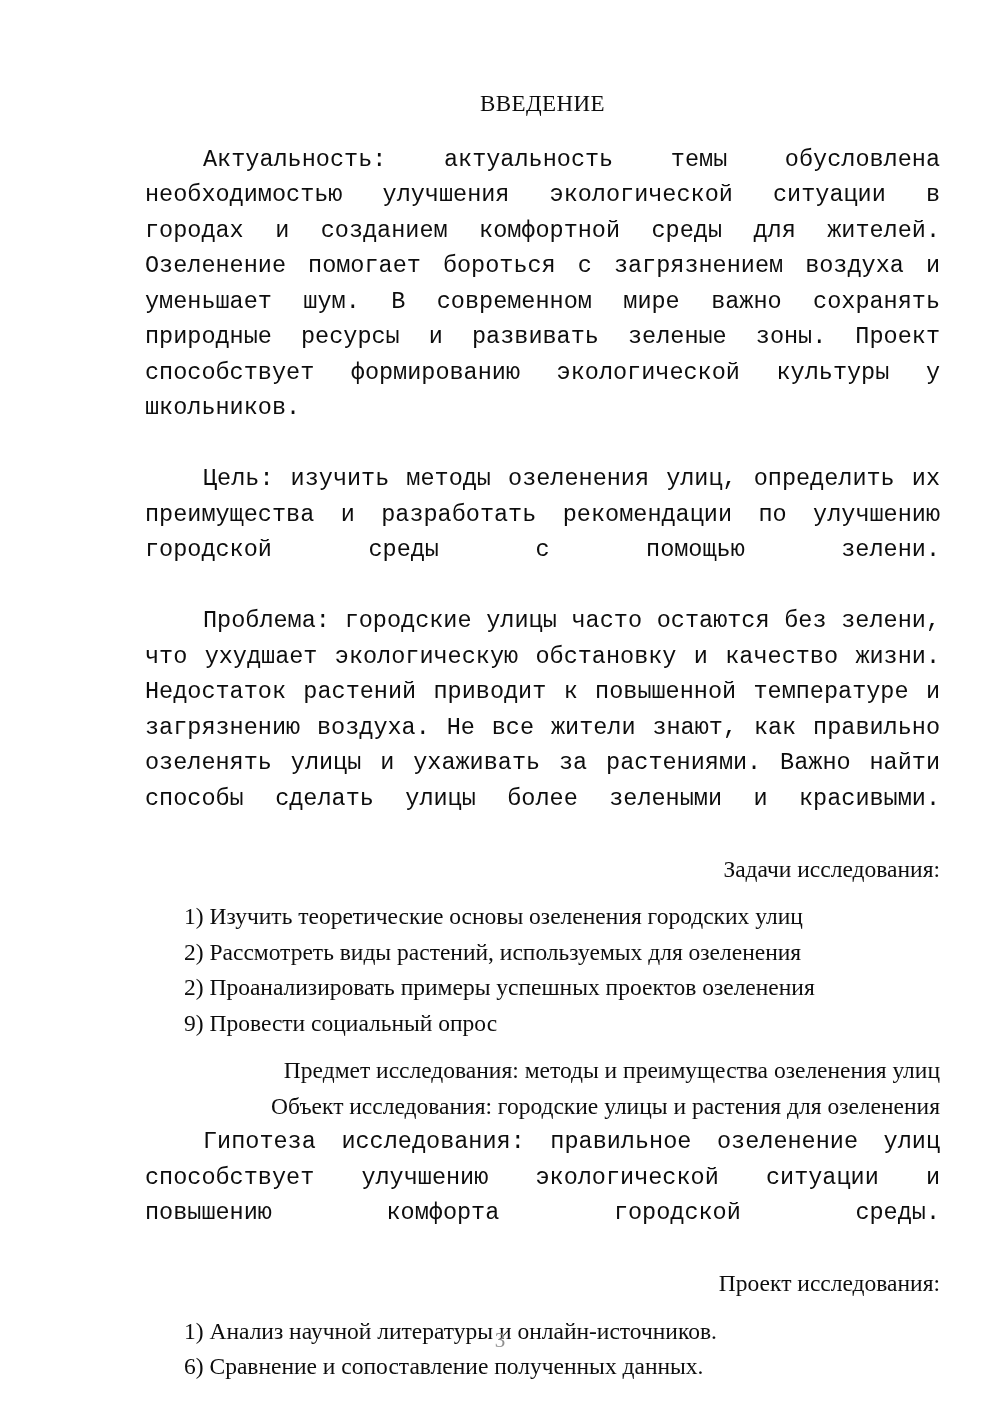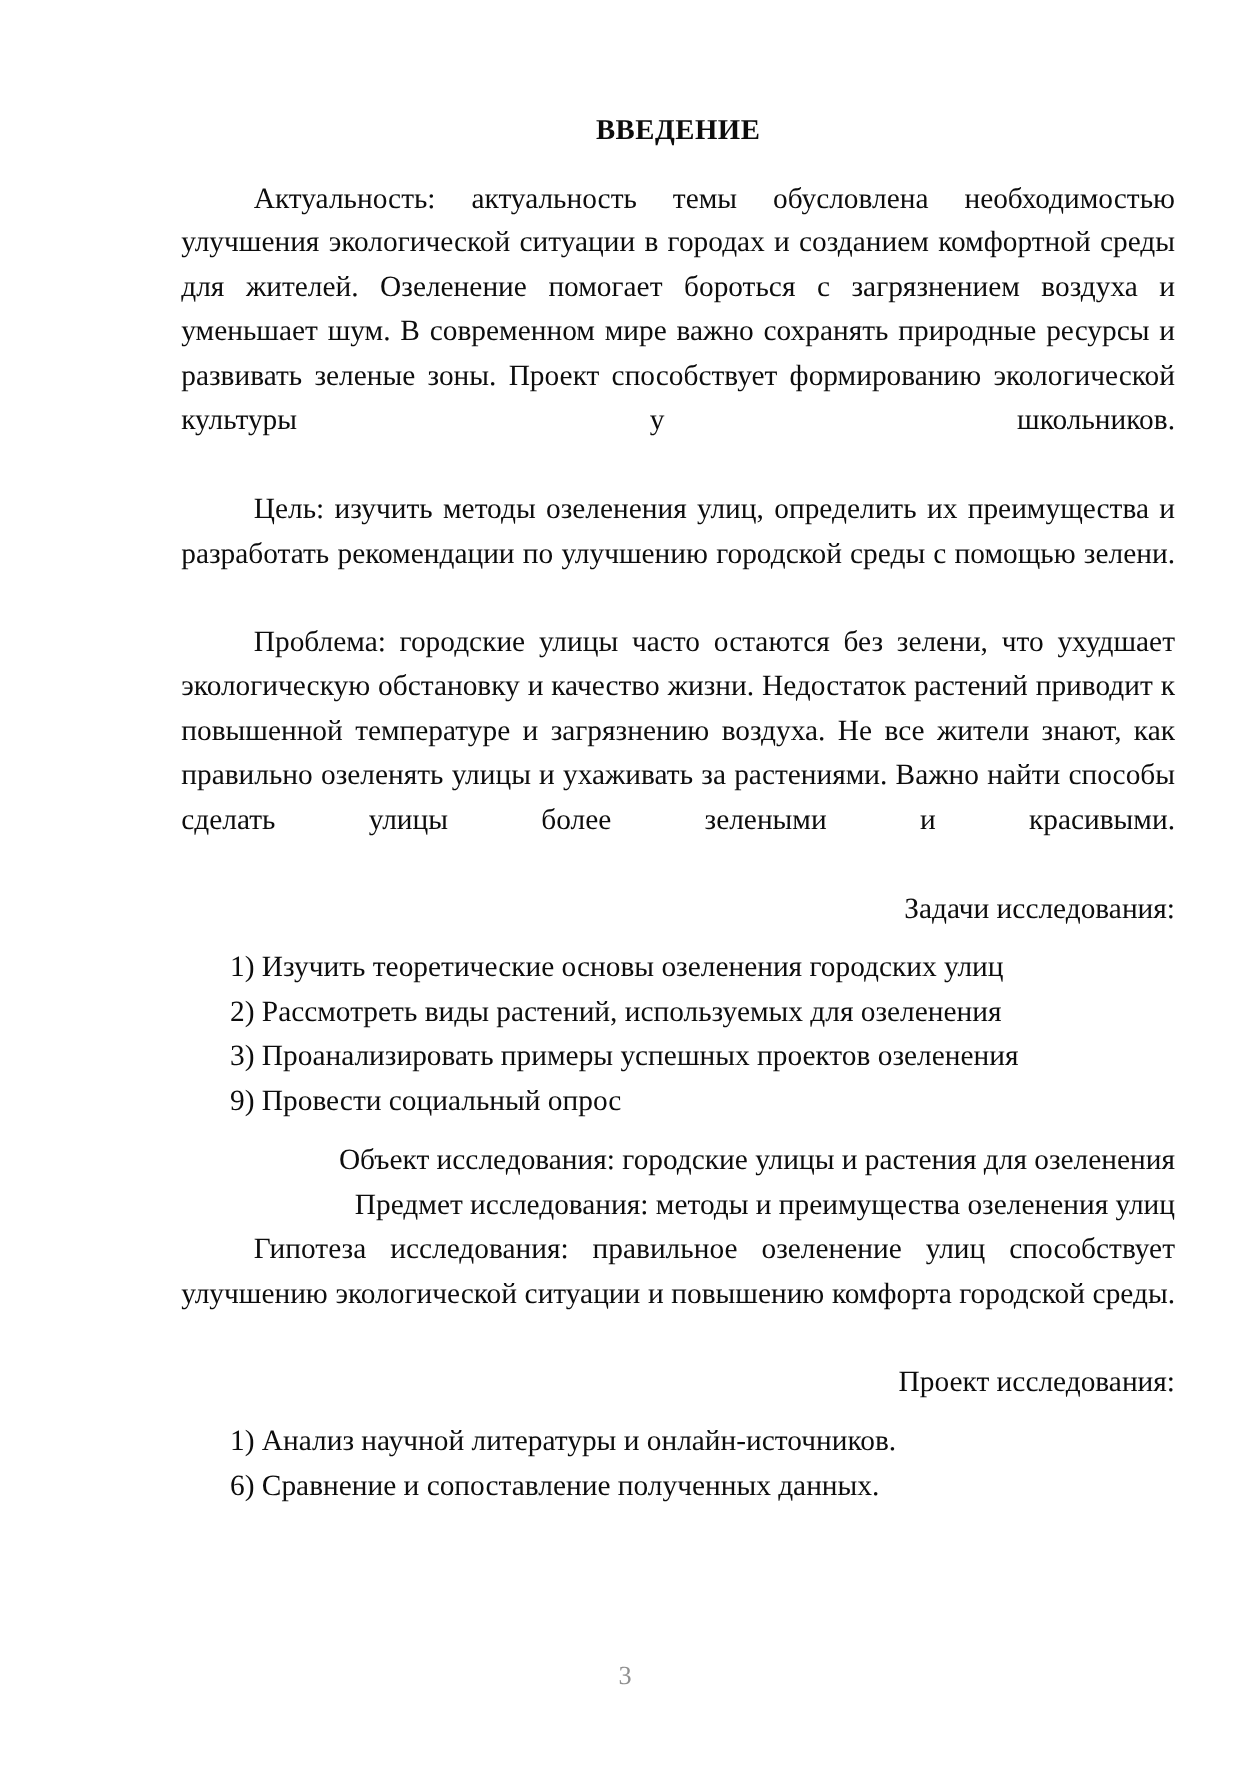--- a/index.html
+++ b/index.html
@@ -23,36 +23,37 @@
 
   .content {
     position: absolute;
     left: 145px;
     top: 90px;
     width: 795px;
   }
 
   .doc-title {
     font-size: 23px;
-    font-weight: bold;
+    font-weight: normal;
     text-align: center;
     letter-spacing: 0.4px;
     margin: 0 0 24px 0;
     line-height: 1.2;
   }
 
   .para {
     font-size: 23.5px;
     line-height: 35.5px;
     text-align: justify;
     text-justify: inter-word;
     text-indent: 58px;
     margin: 0;
     hyphens: none;
     word-spacing: 0.2px;
+    font-family: Liberation Mono, monospace;
   }
 
   
   .para::after {
     content: "";
     display: inline-block;
     width: 100%;
   }
 
   .line-item {
@@ -103,27 +104,27 @@
 
     <p class="para">Цель: изучить методы озеленения улиц, определить их преимущества и разработать рекомендации по улучшению городской среды с помощью зелени.</p>
 
     <p class="para">Проблема: городские улицы часто остаются без зелени, что ухудшает экологическую обстановку и качество жизни. Недостаток растений приводит к повышенной температуре и загрязнению воздуха. Не все жители знают, как правильно озеленять улицы и ухаживать за растениями. Важно найти способы сделать улицы более зелеными и красивыми.</p>
 
     <p class="line-item">Задачи исследования:</p>
 
     <ul class="list">
       <li class="list-item">1) Изучить теоретические основы озеленения городских улиц</li>
       <li class="list-item">2) Рассмотреть виды растений, используемых для озеленения</li>
-      <li class="list-item">3) Проанализировать примеры успешных проектов озеленения</li>
+      <li class="list-item">2) Проанализировать примеры успешных проектов озеленения</li>
       <li class="list-item">9) Провести социальный опрос</li>
     </ul>
 
+    <p class="line-item">Предмет исследования: методы и преимущества озеленения улиц</p>
+
     <p class="line-item">Объект исследования: городские улицы и растения для озеленения</p>
-
-    <p class="line-item">Предмет исследования: методы и преимущества озеленения улиц</p>
 
     <p class="para">Гипотеза исследования: правильное озеленение улиц способствует улучшению экологической ситуации и повышению комфорта городской среды.</p>
 
     <p class="line-item">Проект исследования:</p>
 
     <ul class="list">
       <li class="list-item">1) Анализ научной литературы и онлайн-источников.</li>
       <li class="list-item">6) Сравнение и сопоставление полученных данных.</li>
     </ul>
 

